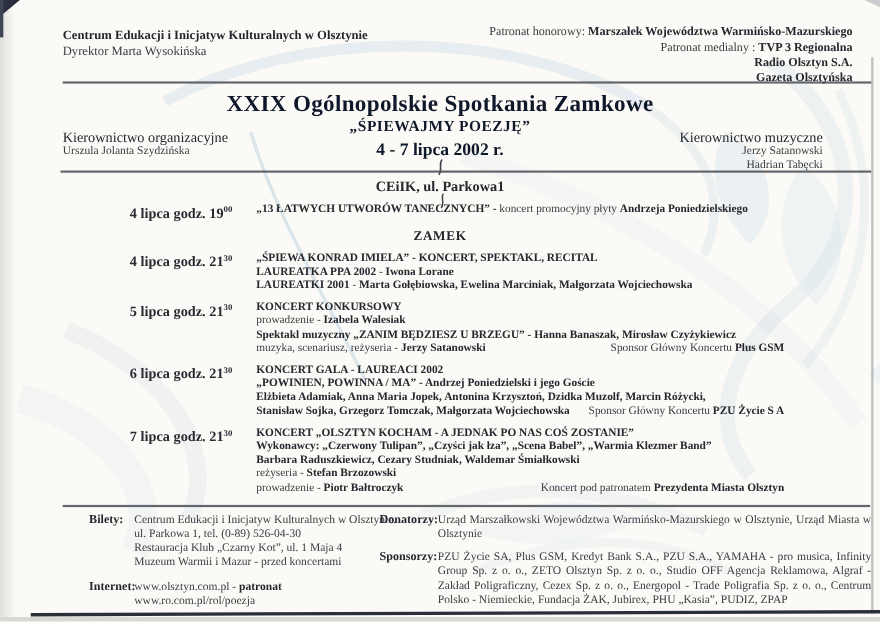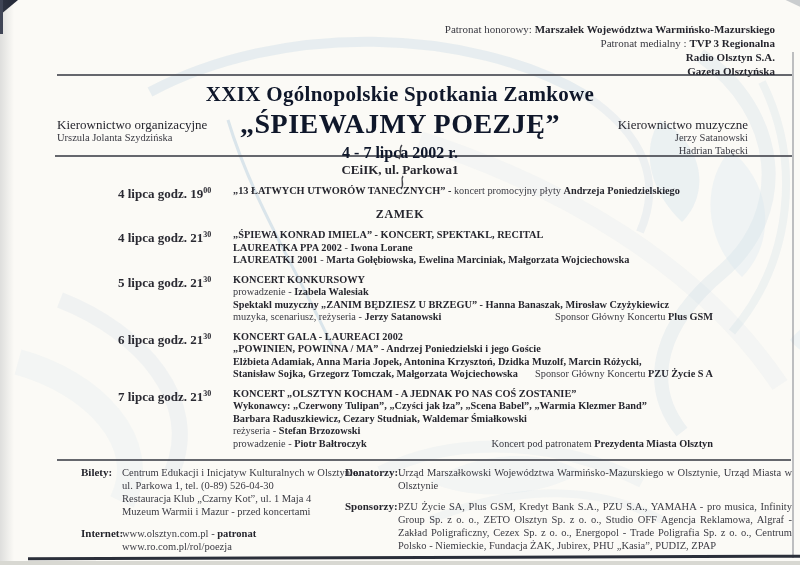--- a/index.html
+++ b/index.html
@@ -26,21 +26,21 @@
   .rule1{left:57px;top:74px;width:735px;}
   .rule2{left:55px;top:155px;width:737px;}
   .rule3{left:57px;top:459px;width:734px;}
   
   .hdr-left{position:absolute;left:57px;top:25px;font-size:11.5px;line-height:15px;}
   .hdr-right{position:absolute;right:25px;top:22px;text-align:right;font-size:11px;line-height:14px;}
   .hline{white-space:nowrap;}
   
   .title{position:absolute;left:0;right:0;top:82px;text-align:center;color:#0f172a;}
   .t1{font-size:21px;font-weight:bold;letter-spacing:.3px;}
-  .t2{font-size:28px;font-weight:bold;letter-spacing:.5px;margin-top:1px;}
+  .t2{font-size:14px;font-weight:bold;letter-spacing:.5px;margin-top:1px;}
   .t3{font-size:16px;font-weight:bold;margin-top:4px;}
   
   .mgmt-left{position:absolute;left:57px;top:118px;font-size:10.5px;line-height:13px;}
   .mgmt-right{position:absolute;right:52px;top:118px;text-align:right;font-size:10.5px;line-height:13px;}
   .mlabel{font-weight:normal;font-size:13px;color:#26262e;}
   
   .venue1{position:absolute;left:0;right:0;top:162px;text-align:center;
     font-size:13px;font-weight:bold;color:#26262e;}
   .orn{position:absolute;width:10px;height:16px;}
   .orn-top{left:395px;top:144px;}
@@ -95,20 +95,24 @@
   <div class="left-shade"></div>
   <div class="edge-right"></div>
   <div class="corner-tr"></div>
   <div class="scan-bottom"></div>
   <div class="scan-bottom2"></div>
 
   <div class="rule rule1"></div>
   <div class="rule rule2"></div>
   <div class="rule rule3"></div>
 
+  <div class="hdr-left">
+    <div class="hline b">Centrum Edukacji i Inicjatyw Kulturalnych w Olsztynie</div>
+    <div class="hline">Dyrektor Marta Wysokińska</div>
+  </div>
   <div class="hdr-right">
     <div class="hline"><span>Patronat honorowy: </span><span class="b">Marszałek Województwa Warmińsko-Mazurskiego</span></div>
     <div class="hline"><span>Patronat medialny : </span><span class="b">TVP 3 Regionalna</span></div>
     <div id="patronat-extra">
         <div class="hline b">Radio Olsztyn S.A.</div>
         <div class="hline b">Gazeta Olsztyńska</div>
       </div>
   </div>
 
   <div class="title">

